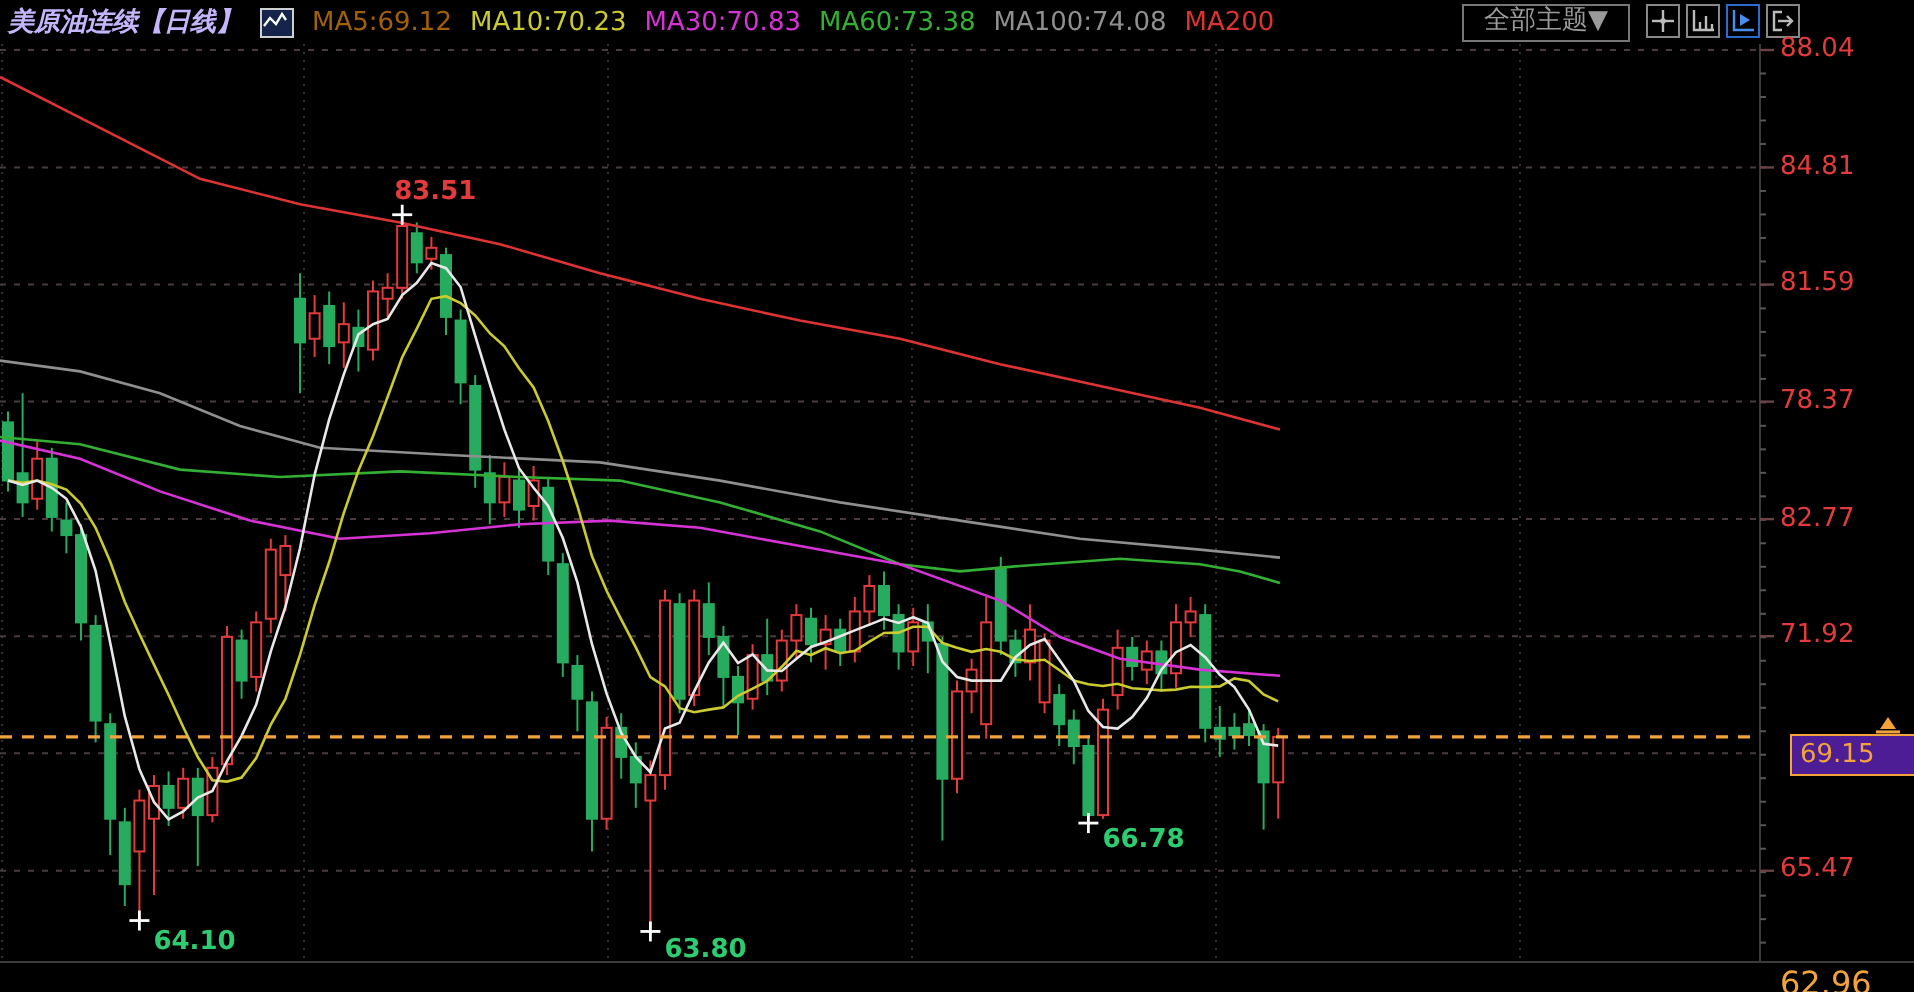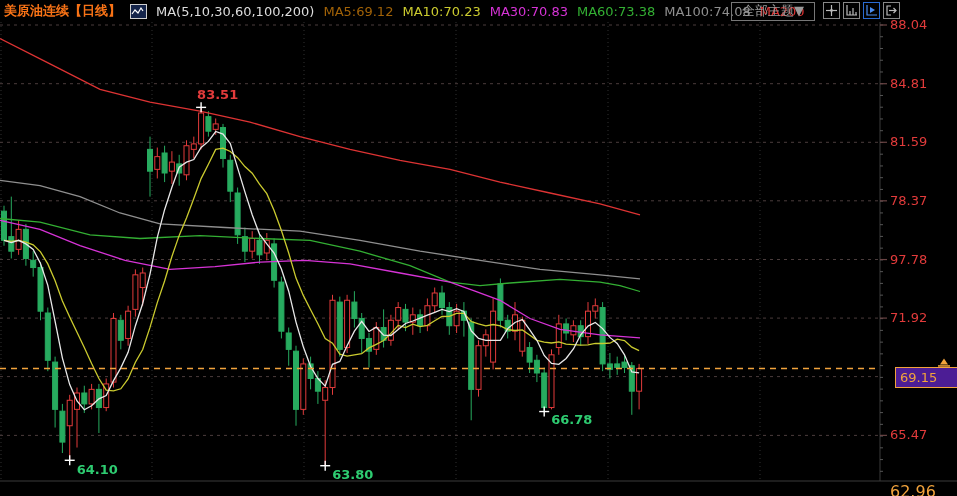--- a/index.html
+++ b/index.html
@@ -1,20 +1,20 @@
 <!DOCTYPE html>
 <html><head>
 <meta charset="utf-8">
 <style>
   html,body{margin:0;padding:0;background:#000;}
   #app{position:relative;width:957px;height:496px;background:#000;overflow:hidden;
        font-family:"DejaVu Sans","Liberation Sans",sans-serif;}
   #hdr{position:absolute;left:0;top:0;width:957px;height:22px;display:flex;
        align-items:center;gap:9px;padding-left:4px;box-sizing:border-box;font-size:13px;white-space:nowrap;}
-  .title{color:#f97316;font-weight:bold;}
+  .title{color:#c4b5fd;font-weight:bold;font-style:italic;}
   .kicon{width:15px;height:13px;border:1px solid #cfcfcf;background:#14244a;display:inline-block;}
   .maf{color:#dddddd;}
   .mav{font-size:13px;}
   #themeBox{position:absolute;right:142px;top:2px;width:82px;height:17px;border:1px solid #777;
        color:#9a9a9a;font-size:13px;text-align:center;line-height:16px;cursor:pointer;}
   #tools{position:absolute;right:57px;top:2px;display:flex;gap:3px;}
   .tbtn{width:17px;height:17px;border:1px solid #888;box-sizing:border-box;display:flex;
         align-items:center;justify-content:center;cursor:pointer;background:#000;}
   .tbtn.active{border-color:#2a6bd2;}
   #plot{position:absolute;left:0;top:0;}
@@ -296,21 +296,20 @@
       <line x1="880" y1="259.5454545454546" x2="887" y2="259.5454545454546" stroke="#6a4444" stroke-width="1.2"></line>
       <line x1="880" y1="318.09090909090907" x2="887" y2="318.09090909090907" stroke="#6a4444" stroke-width="1.2"></line>
       <line x1="880" y1="435.3636363636364" x2="887" y2="435.3636363636364" stroke="#6a4444" stroke-width="1.2"></line>
     </svg>
 
   <div id="hdr">
     <span class="title">美原油连续【日线】</span>
     <span class="kicon"><svg width="13" height="11" viewBox="0 0 13 11">
           <polyline points="1,8 4,4 7,7 10,2 12,5" fill="none" stroke="#fff" stroke-width="1.2"></polyline>
         </svg></span>
-    <span class="maf">MA(5,10,30,60,100,200)</span>
     <span class="mav" style="color: #a16207;">MA5:69.12</span>
     <span class="mav" style="color: rgb(203, 203, 47);">MA10:70.23</span>
     <span class="mav" style="color: rgb(214, 51, 214);">MA30:70.83</span>
     <span class="mav" style="color: rgb(51, 175, 51);">MA60:73.38</span>
     <span class="mav" style="color: rgb(143, 143, 143);">MA100:74.08</span>
     <span class="mav" style="color: rgb(221, 51, 51);">MA200</span>
   </div>
 
   <div id="themeBox">全部主题▼</div>
 
@@ -343,19 +342,19 @@
         <polyline points="8.5,4 11,6.5 8.5,9"></polyline>
         </svg>
     </div>
   </div>
 
   <div id="axis-labels">
       <div class="alabel" style="top: 17px;">88.04</div>
       <div class="alabel" style="top: 76px;">84.81</div>
       <div class="alabel" style="top: 134px;">81.59</div>
       <div class="alabel" style="top: 193px;">78.37</div>
-      <div class="alabel" style="top: 252px;">97.78</div>
+      <div class="alabel" style="top: 252px;">82.77</div>
       <div class="alabel" style="top: 310px;">71.92</div>
       <div class="alabel" style="top: 427px;">65.47</div>
     </div>
   <div id="cpbox" style="top: 367px;">69.15</div>
   <div id="bottomlabel" class="alabel orange">62.96</div>
 </div>
 
 </body></html>

